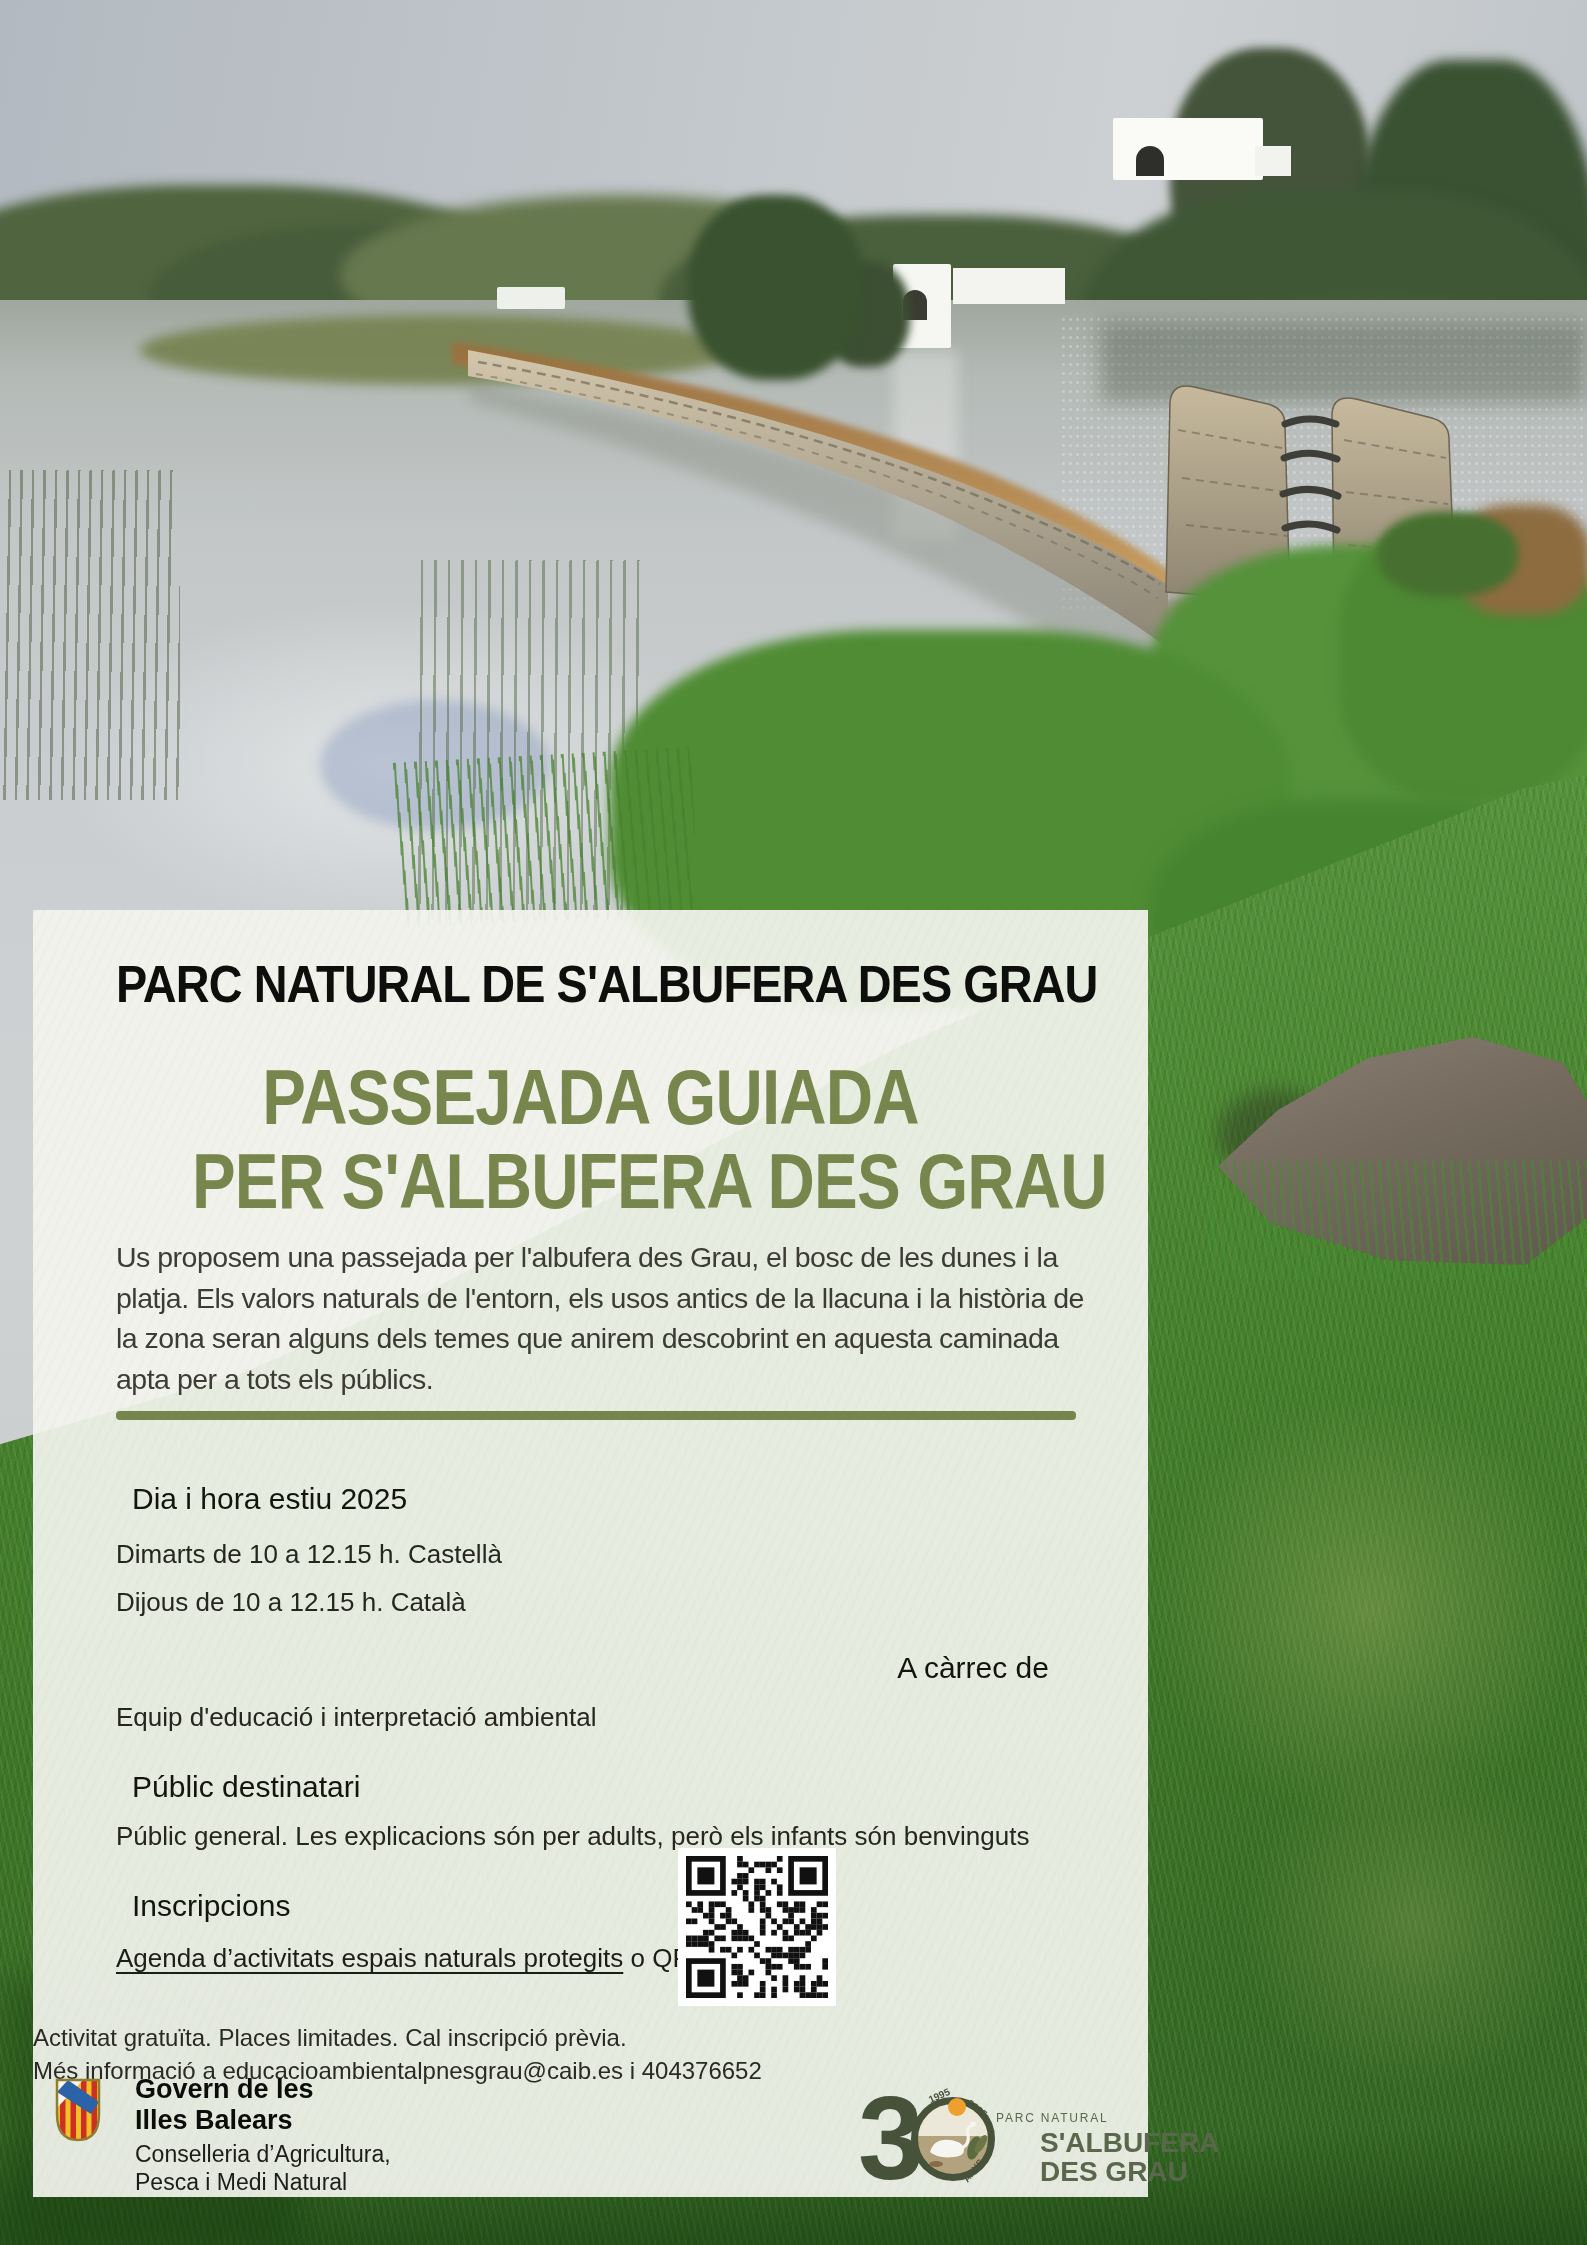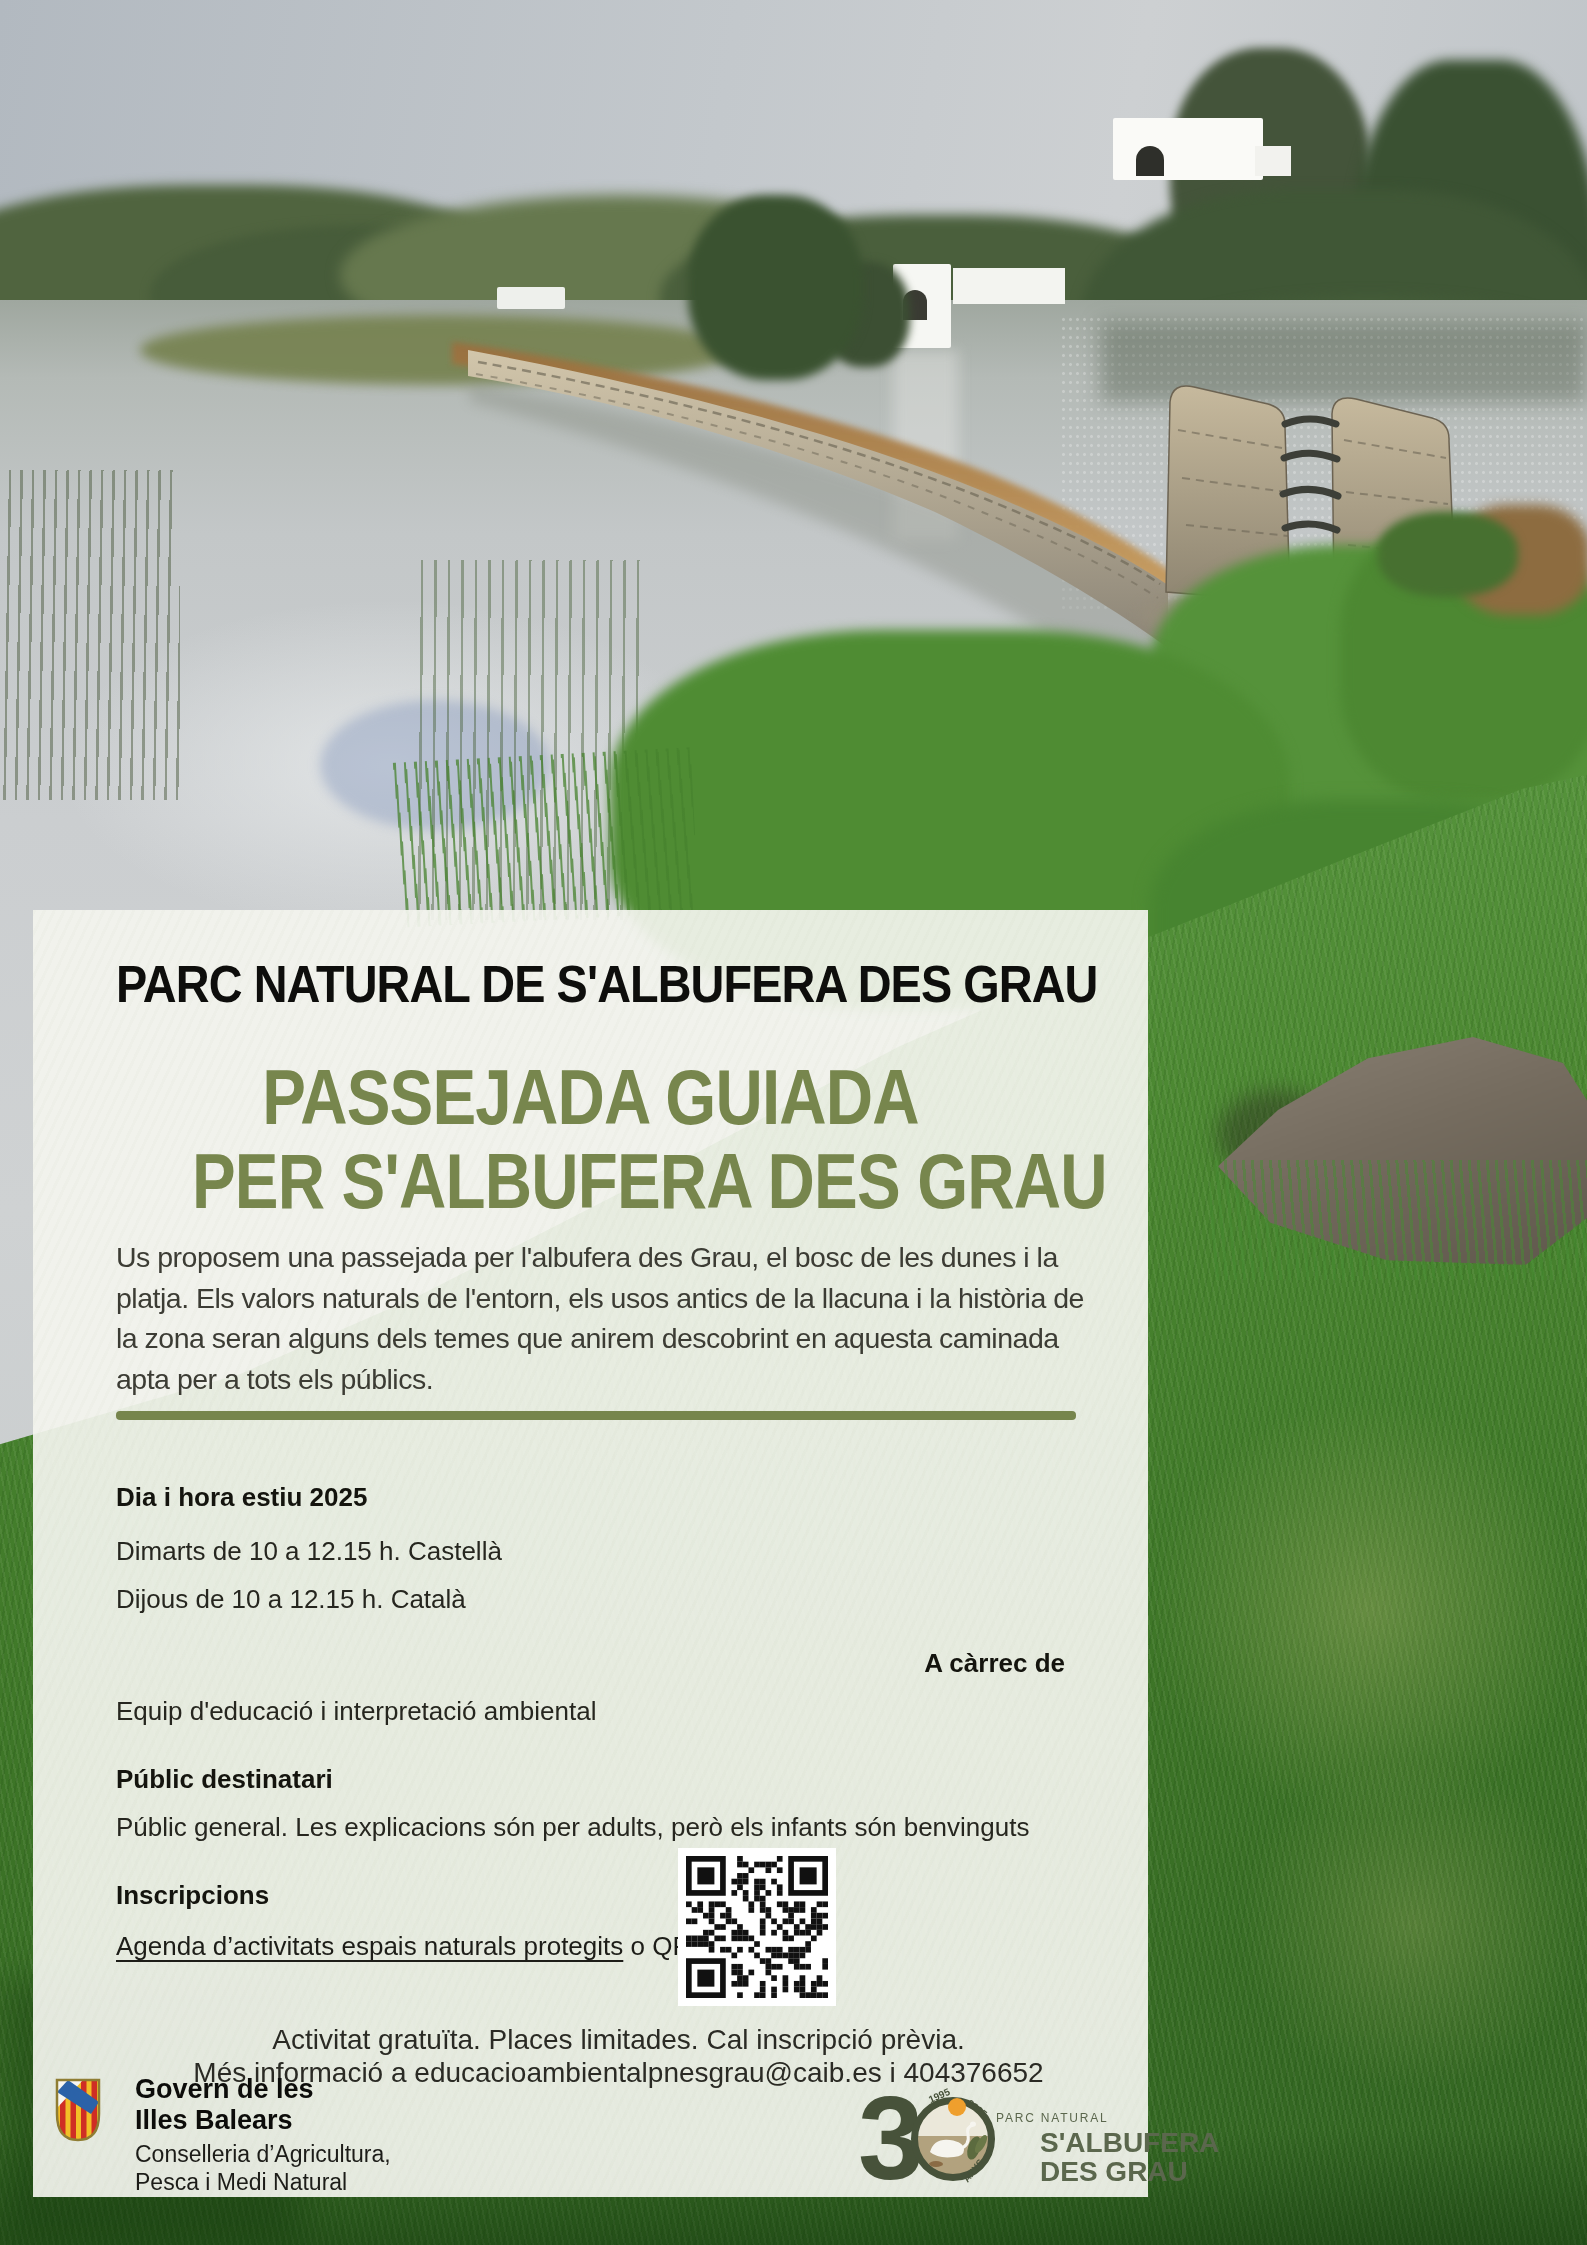--- a/index.html
+++ b/index.html
@@ -79,28 +79,28 @@
     background-image:repeating-linear-gradient(115deg,rgba(180,190,160,.05) 0 3px,transparent 3px 9px);
     color:#2c2c26;}
   .panel-flow{padding:0 83px;}
   .kicker{margin:44px 0 0;font-size:52px;font-weight:bold;color:#0e0e0c;letter-spacing:-1px;
     transform:scaleX(.9);transform-origin:0 50%;white-space:nowrap;}
   .big-title{margin-top:41px;color:#77864d;}
   .title-line{font-size:78px;font-weight:bold;letter-spacing:-1px;line-height:84px;text-align:center;
     transform:scaleX(.84);transform-origin:50% 50%;white-space:nowrap;}
   .intro{margin:14px 0 0;width:985px;font-size:28.5px;line-height:40.5px;letter-spacing:-.5px;color:#3c3c34;}
   .divider{margin-top:12px;width:960px;height:9px;background:#76854c;border-radius:4px;}
-  .sec-h{margin:0;font-size:26px;font-weight:bold;color:#14140e;}
+  .sec-h{margin:16px;font-size:30px;font-weight:normal;color:#14140e;}
   .sec-h.mt1{margin-top:62px;} .sec-h.mt2{margin-top:33px;text-align:right;} .sec-h.mt3{margin-top:37px;}
   .sec-line{margin:0;font-size:26px;color:#26261f;}
   .sec-line.mt-a{margin-top:23px;} .sec-line.mt-b{margin-top:17px;}
   .insc-line{margin-top:20px;font-size:26px;color:#1d1d18;}
   .insc-link{color:#1d1d18;text-decoration:underline;text-underline-offset:5px;text-decoration-thickness:2px;cursor:pointer;}
   .qr{position:absolute;left:645px;top:938px;width:158px;height:158px;background:#fff;padding:8px;}
-  .note{position:absolute;left:0;width:100%;text-align:center;font-size:28px;color:#2a2a24;margin-left:28px;}
+  .note{position:absolute;left:0;width:100%;text-align:left;font-size:24px;color:#2a2a24;}
   .note1{top:1114px;} .note2{top:1147px;}
 
   
   .gov{position:absolute;left:22px;top:1164px;width:420px;height:120px;}
   .gov-shield{position:absolute;left:0;top:4px;}
   .gov-name{position:absolute;left:80px;top:0;font-size:27px;font-weight:bold;color:#0c0c0a;line-height:31px;}
   .gov-dept{position:absolute;left:80px;top:66px;font-size:23px;color:#1c1c18;line-height:28px;}
   .logo30{position:absolute;left:829px;top:1183px;width:300px;height:100px;color:#47523a;}
   .three{position:absolute;left:-4px;top:2px;font-size:118px;line-height:.74;font-weight:bold;color:#47523a;}
   .ring{position:absolute;left:49px;top:4px;width:84px;height:84px;border:7px solid #47523a;border-radius:50%;

